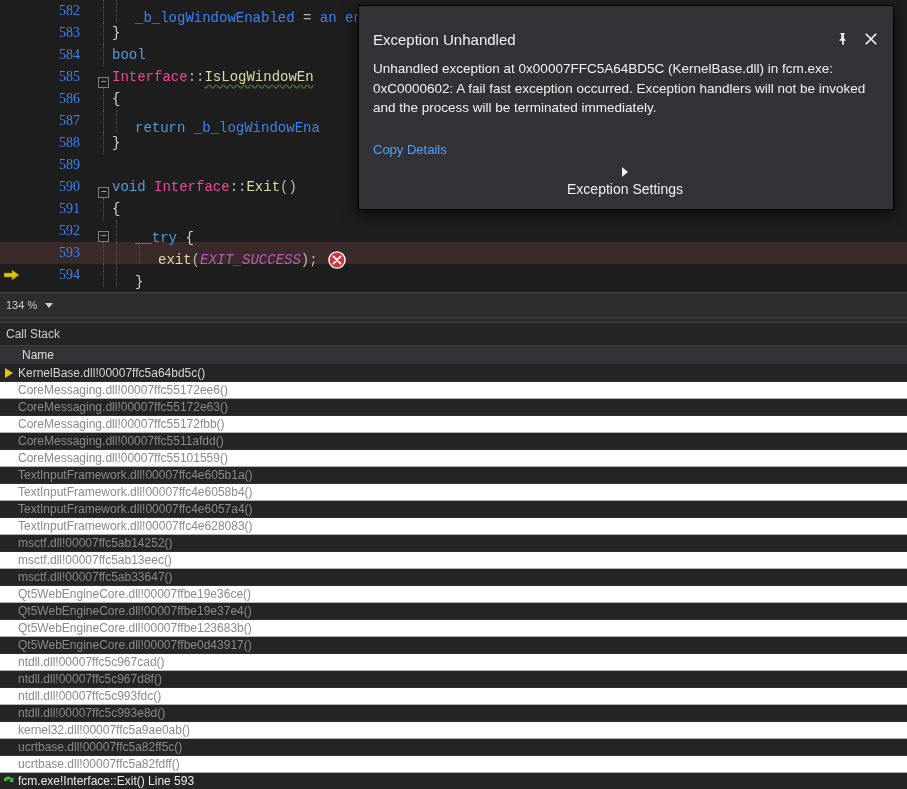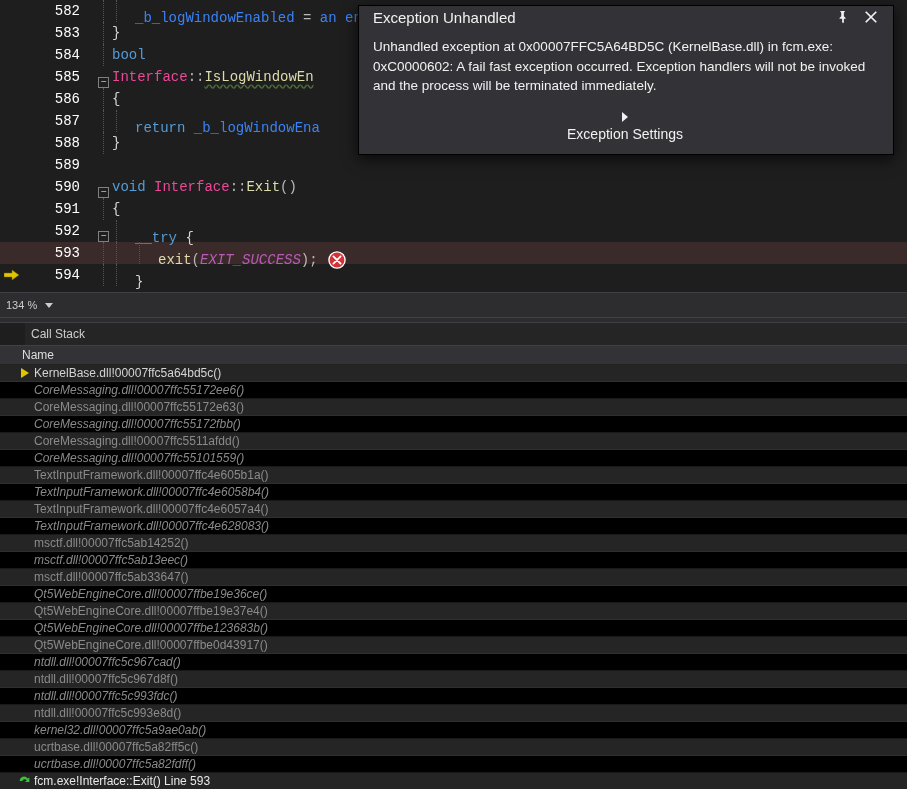--- a/index.html
+++ b/index.html
@@ -10,21 +10,21 @@
     color:#ccc;
     width:907px;
     height:789px;
     overflow:hidden;
     position:relative;
   }
   .editor { position:relative; height:292px; background:#1e1e1e; overflow:hidden; }
   .code-line { display:flex; height:22px; line-height:22px; white-space:pre; }
   .gutter {
     width:98px; text-align:right; padding-right:18px;
-    color:#ffffff; position:relative; flex-shrink:0;
+    color:#3b82f6; position:relative; flex-shrink:0;font-family:Liberation Serif, serif;
   }
   .outline { width:14px; text-align:left; color:#808080; flex-shrink:0; position:relative; }
   .outline .minus {
     display:inline-block; width:11px; height:11px;
     border:1px solid #808080; line-height:9px; text-align:center;
     font-size:10px; color:#ccc; background:#1e1e1e;
     position:relative; top:4px;
   }
   .vline { display:inline-block; border-left:1px dotted #555; height:22px; margin-left:5px; }
   .vline2 { display:inline-block; border-left:1px dotted #555; height:22px; margin-left:4px; }
@@ -52,21 +52,21 @@
 
   
   .popup {
     position:absolute; left:358px; top:5px; width:536px;
     background:#333337; border:1px solid #000;
     box-shadow:0 4px 14px rgba(0,0,0,0.7);
     font-family:"Segoe UI",Arial,sans-serif; font-size:13px; color:#f1f1f1;
     z-index:10;
   }
   .popup-title {
-    padding:1px 12px 10px 14px; display:flex; align-items:center;
+    padding:23px 12px 10px 14px; display:flex; align-items:center;
     font-size:15px;
   }
   .popup-title .t { flex:1; }
   .popup-icons { display:flex; gap:8px; }
   .pin, .close {
     width:20px; height:20px; display:flex; align-items:center; justify-content:center;
     cursor:pointer;
   }
   .pin svg, .close svg { width:14px; height:14px; fill:#f1f1f1; }
   .popup-body { padding:0 14px 12px 14px; line-height:1.45; font-size:13.5px; }
@@ -93,36 +93,36 @@
     width:0; height:0; border-left:4px solid transparent;
     border-right:4px solid transparent; border-top:5px solid #ccc;
     margin-left:2px;
   }
 
   
   .splitter { height:6px; background:#2d2d30; border-top:1px solid #3f3f46; border-bottom:1px solid #3f3f46; }
   .cs-title {
     height:22px; background:#252526; padding:2px 6px;
     font-family:"Segoe UI",Arial,sans-serif; font-size:12px; color:#ccc;
-    display:flex; align-items:center;margin-left:25px;
+    display:flex; align-items:center;
   }
   .cs-header {
     height:20px; background:#333337; border-top:1px solid #3f3f46;
     border-bottom:1px solid #222; padding:0 20px 0 22px;
     font-family:"Segoe UI",Arial,sans-serif; font-size:12px; color:#ddd;
     display:flex; align-items:center;
   }
   .cs-body { background:#252526; }
   .cs-row {
     height:17px; display:flex; align-items:center;
     font-family:"Segoe UI",Arial,sans-serif; font-size:12px;
-    color:#8a8a8a; padding-left:16px;
+    color:#8a8a8a; padding-left:0;
     border-bottom:1px solid rgba(63,63,70,0.4);
   }
-  .cs-row.alt { background:#000000;font-style:italic; }
+  .cs-row.alt { background:#ffffff; }
   .cs-row .mk { width:18px; display:flex; align-items:center; justify-content:center; }
   .cs-row.active { color:#d4d4d4; }
   .cs-row.user { color:#e8e8e8; }
   .arrow-y {
     width:0;height:0;border-top:5px solid transparent;border-bottom:5px solid transparent;
     border-left:8px solid #e0c400;
   }
   .green-arr svg { width:14px; height:12px; }
 </style>
 </head>
@@ -159,20 +159,21 @@
           </svg>
       </div>
       <div class="close">
         <svg viewBox="0 0 16 16">
             <path d="M2 2l12 12M14 2L2 14" stroke="#f1f1f1" stroke-width="2" fill="none"></path>
           </svg>
       </div>
     </div>
   </div>
   <div class="popup-body">Unhandled exception at 0x00007FFC5A64BD5C (KernelBase.dll) in fcm.exe: 0xC0000602:  A fail fast exception occurred. Exception handlers will not be invoked and the process will be terminated immediately.</div>
+  <div class="popup-link"><a>Copy Details</a></div>
   <div class="popup-exp">
     <span class="tri"></span>
     <span>Exception Settings</span>
   </div>
 </div>
 
 <div class="zoombar">
   <span>134 %</span>
   <span class="dd"></span>
 </div>

